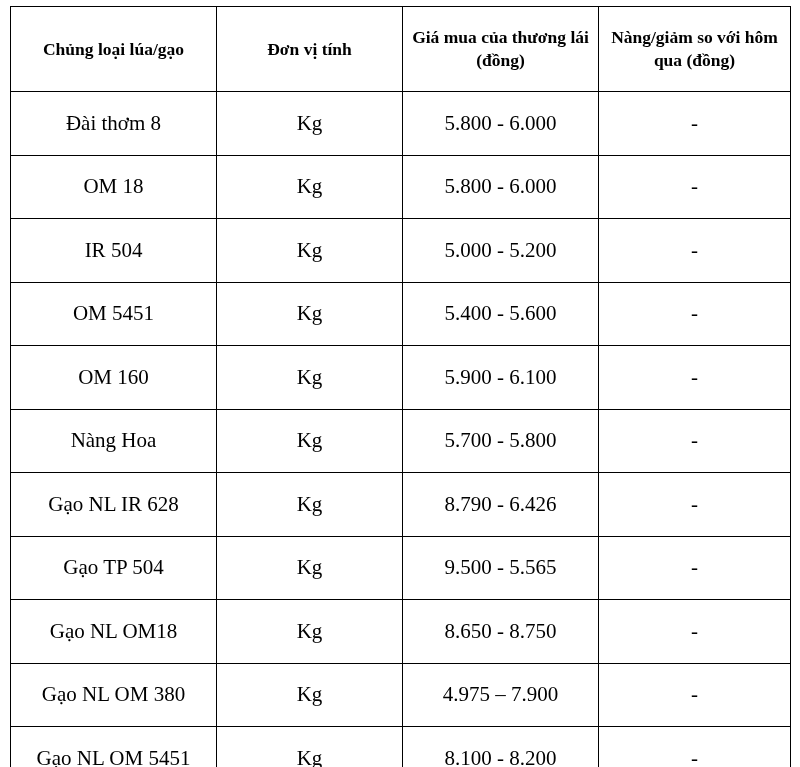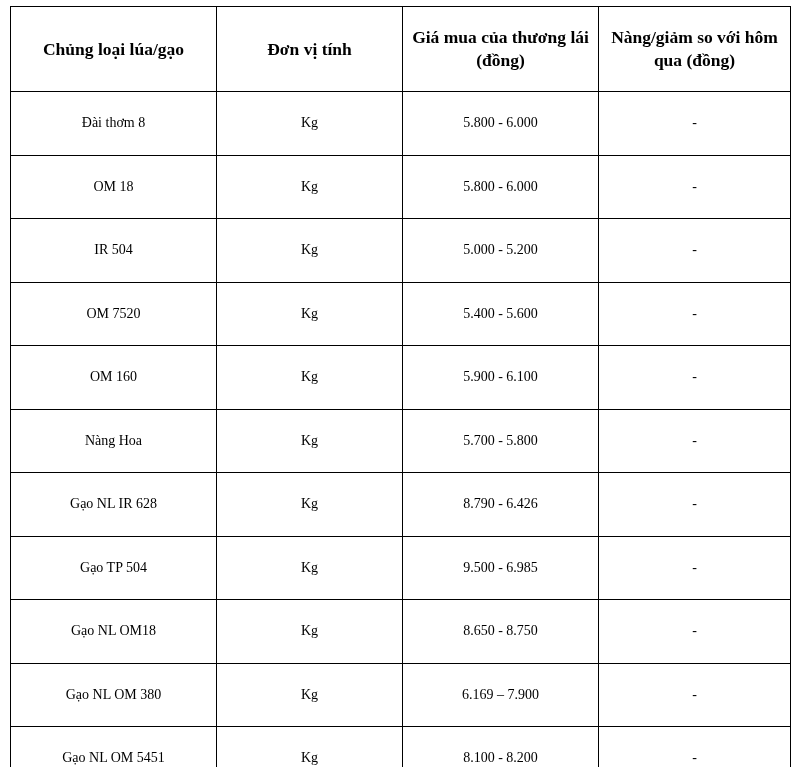--- a/index.html
+++ b/index.html
@@ -29,21 +29,21 @@
   table.price-table col.c1 { width: 206px; }
   table.price-table col.c2 { width: 186px; }
   table.price-table col.c3 { width: 196px; }
   table.price-table col.c4 { width: 192px; }
 
   table.price-table th,
   table.price-table td {
     border: 1.5px solid #000;
     text-align: center;
     vertical-align: middle;
-    font-size: 14px;
+    font-size: 21px;
     line-height: 1.30;
     padding: 4px 6px;
   }
   table.price-table thead th {
     font-weight: bold;
     height: 76px;
     font-size: 17.5px;
   }
   table.price-table tbody td {
     height: 54.5px;
@@ -85,21 +85,21 @@
         <td>5.800 - 6.000</td>
         <td class="dash">-</td>
       </tr>
       <tr>
         <td>IR 504</td>
         <td>Kg</td>
         <td>5.000 - 5.200</td>
         <td class="dash">-</td>
       </tr>
       <tr>
-        <td>OM 7520</td>
+        <td>OM 5451</td>
         <td>Kg</td>
         <td>5.400 - 5.600</td>
         <td class="dash">-</td>
       </tr>
       <tr>
         <td>OM 160</td>
         <td>Kg</td>
         <td>5.900 - 6.100</td>
         <td class="dash">-</td>
       </tr>
@@ -111,33 +111,33 @@
       </tr>
       <tr>
         <td>Gạo NL IR 628</td>
         <td>Kg</td>
         <td>8.790 - 6.426</td>
         <td class="dash">-</td>
       </tr>
       <tr>
         <td>Gạo TP 504</td>
         <td>Kg</td>
-        <td>9.500 - 6.985</td>
+        <td>9.500 - 5.565</td>
         <td class="dash">-</td>
       </tr>
       <tr>
         <td>Gạo NL OM18</td>
         <td>Kg</td>
         <td>8.650 - 8.750</td>
         <td class="dash">-</td>
       </tr>
       <tr>
         <td>Gạo NL OM 380</td>
         <td>Kg</td>
-        <td>6.169 – 7.900</td>
+        <td>4.975 – 7.900</td>
         <td class="dash">-</td>
       </tr>
       <tr>
         <td>Gạo NL OM 5451</td>
         <td>Kg</td>
         <td>8.100 - 8.200</td>
         <td class="dash">-</td>
       </tr>
 
     </tbody>

